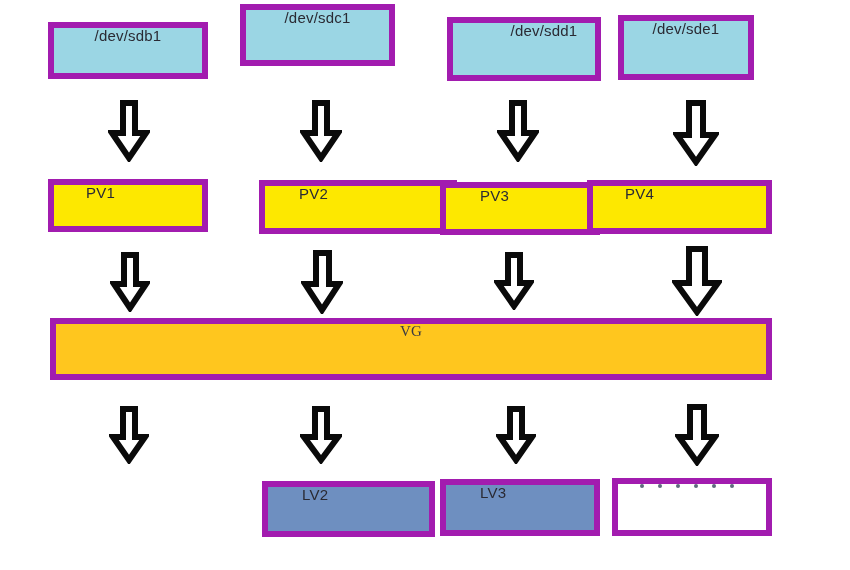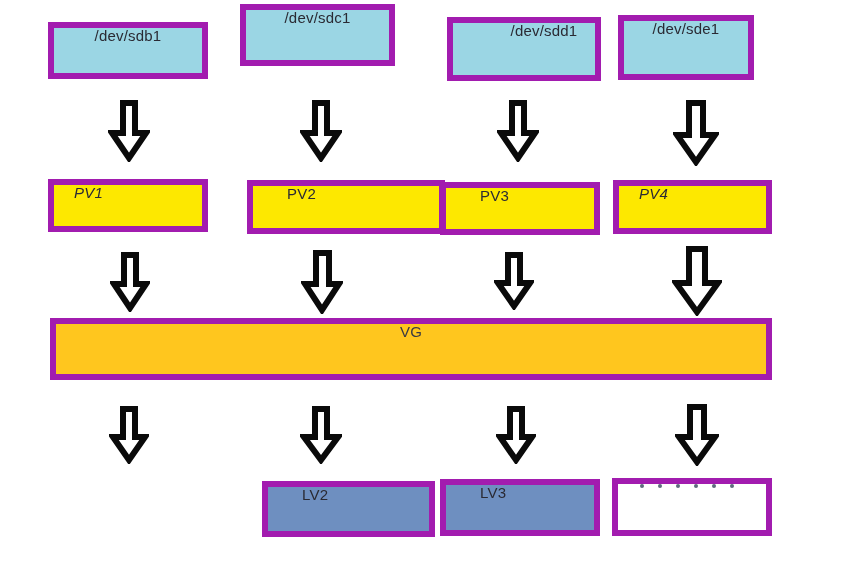--- a/index.html
+++ b/index.html
@@ -30,38 +30,38 @@
     color: #2a2a33;
     letter-spacing: 0.2px;
     white-space: nowrap;
     line-height: 1;
   }
   
   .node.align-left-ish {
     justify-content: flex-start;
   }
   .node.align-left-ish .node-label {
-    margin-left: 20px;
-    font-style: italic;
+    margin-left: 32px;
   }
   .node.align-left-ish2 {
     justify-content: flex-start;
   }
   .node.align-left-ish2 .node-label {
     margin-left: 34px;
   }
   .fill-disk   { background: #9BD6E4; }
   .fill-pv     { background: #FDE800; }
   .fill-vg     { background: #FFC61E; }
   .fill-lv     { background: #6E8FC0; }
   .fill-empty  { background: #ffffff; }
 
   .vg-label {
     font-size: 15px;
     color: #3a3a42;
+    font-family: Liberation Serif, serif;
   }
 
   .arrow {
     position: absolute;
   }
   .arrow svg {
     display: block;
     width: 100%;
     height: 100%;
   }
@@ -118,27 +118,27 @@
   </div>
   <div class="arrow" style="left:673px; top:100px; width:46px; height:66px;">
     <svg viewBox="0 0 46 66" preserveAspectRatio="none">
       <path d="M16 3 L30 3 L30 35 L42 35 L23 62 L4 35 L16 35 Z" fill="#ffffff" stroke="#0a0a0a" stroke-width="6" stroke-linejoin="miter"></path>
     </svg>
   </div>
 
   <div class="node fill-pv align-left-ish" style="left:48px;  top:179px; width:160px; height:53px;">
     <span class="node-label">PV1</span>
   </div>
-  <div class="node fill-pv align-left-ish2" style="left:247px; top:180px; width:198px; height:54px;">
+  <div class="node fill-pv align-left-ish2" style="left:259px; top:180px; width:198px; height:54px;">
     <span class="node-label">PV2</span>
   </div>
   <div class="node fill-pv align-left-ish2" style="left:440px; top:182px; width:160px; height:53px;">
     <span class="node-label">PV3</span>
   </div>
-  <div class="node fill-pv align-left-ish" style="left:613px; top:180px; width:159px; height:54px;">
+  <div class="node fill-pv align-left-ish" style="left:587px; top:180px; width:185px; height:54px;">
     <span class="node-label">PV4</span>
   </div>
 
   <div class="arrow" style="left:110px; top:252px; width:40px; height:60px;">
     <svg viewBox="0 0 40 60" preserveAspectRatio="none">
       <path d="M14 3 L26 3 L26 32 L36 32 L20 56 L4 32 L14 32 Z" fill="#ffffff" stroke="#0a0a0a" stroke-width="6" stroke-linejoin="miter"></path>
     </svg>
   </div>
   <div class="arrow" style="left:301px; top:250px; width:42px; height:64px;">
     <svg viewBox="0 0 42 64" preserveAspectRatio="none">

